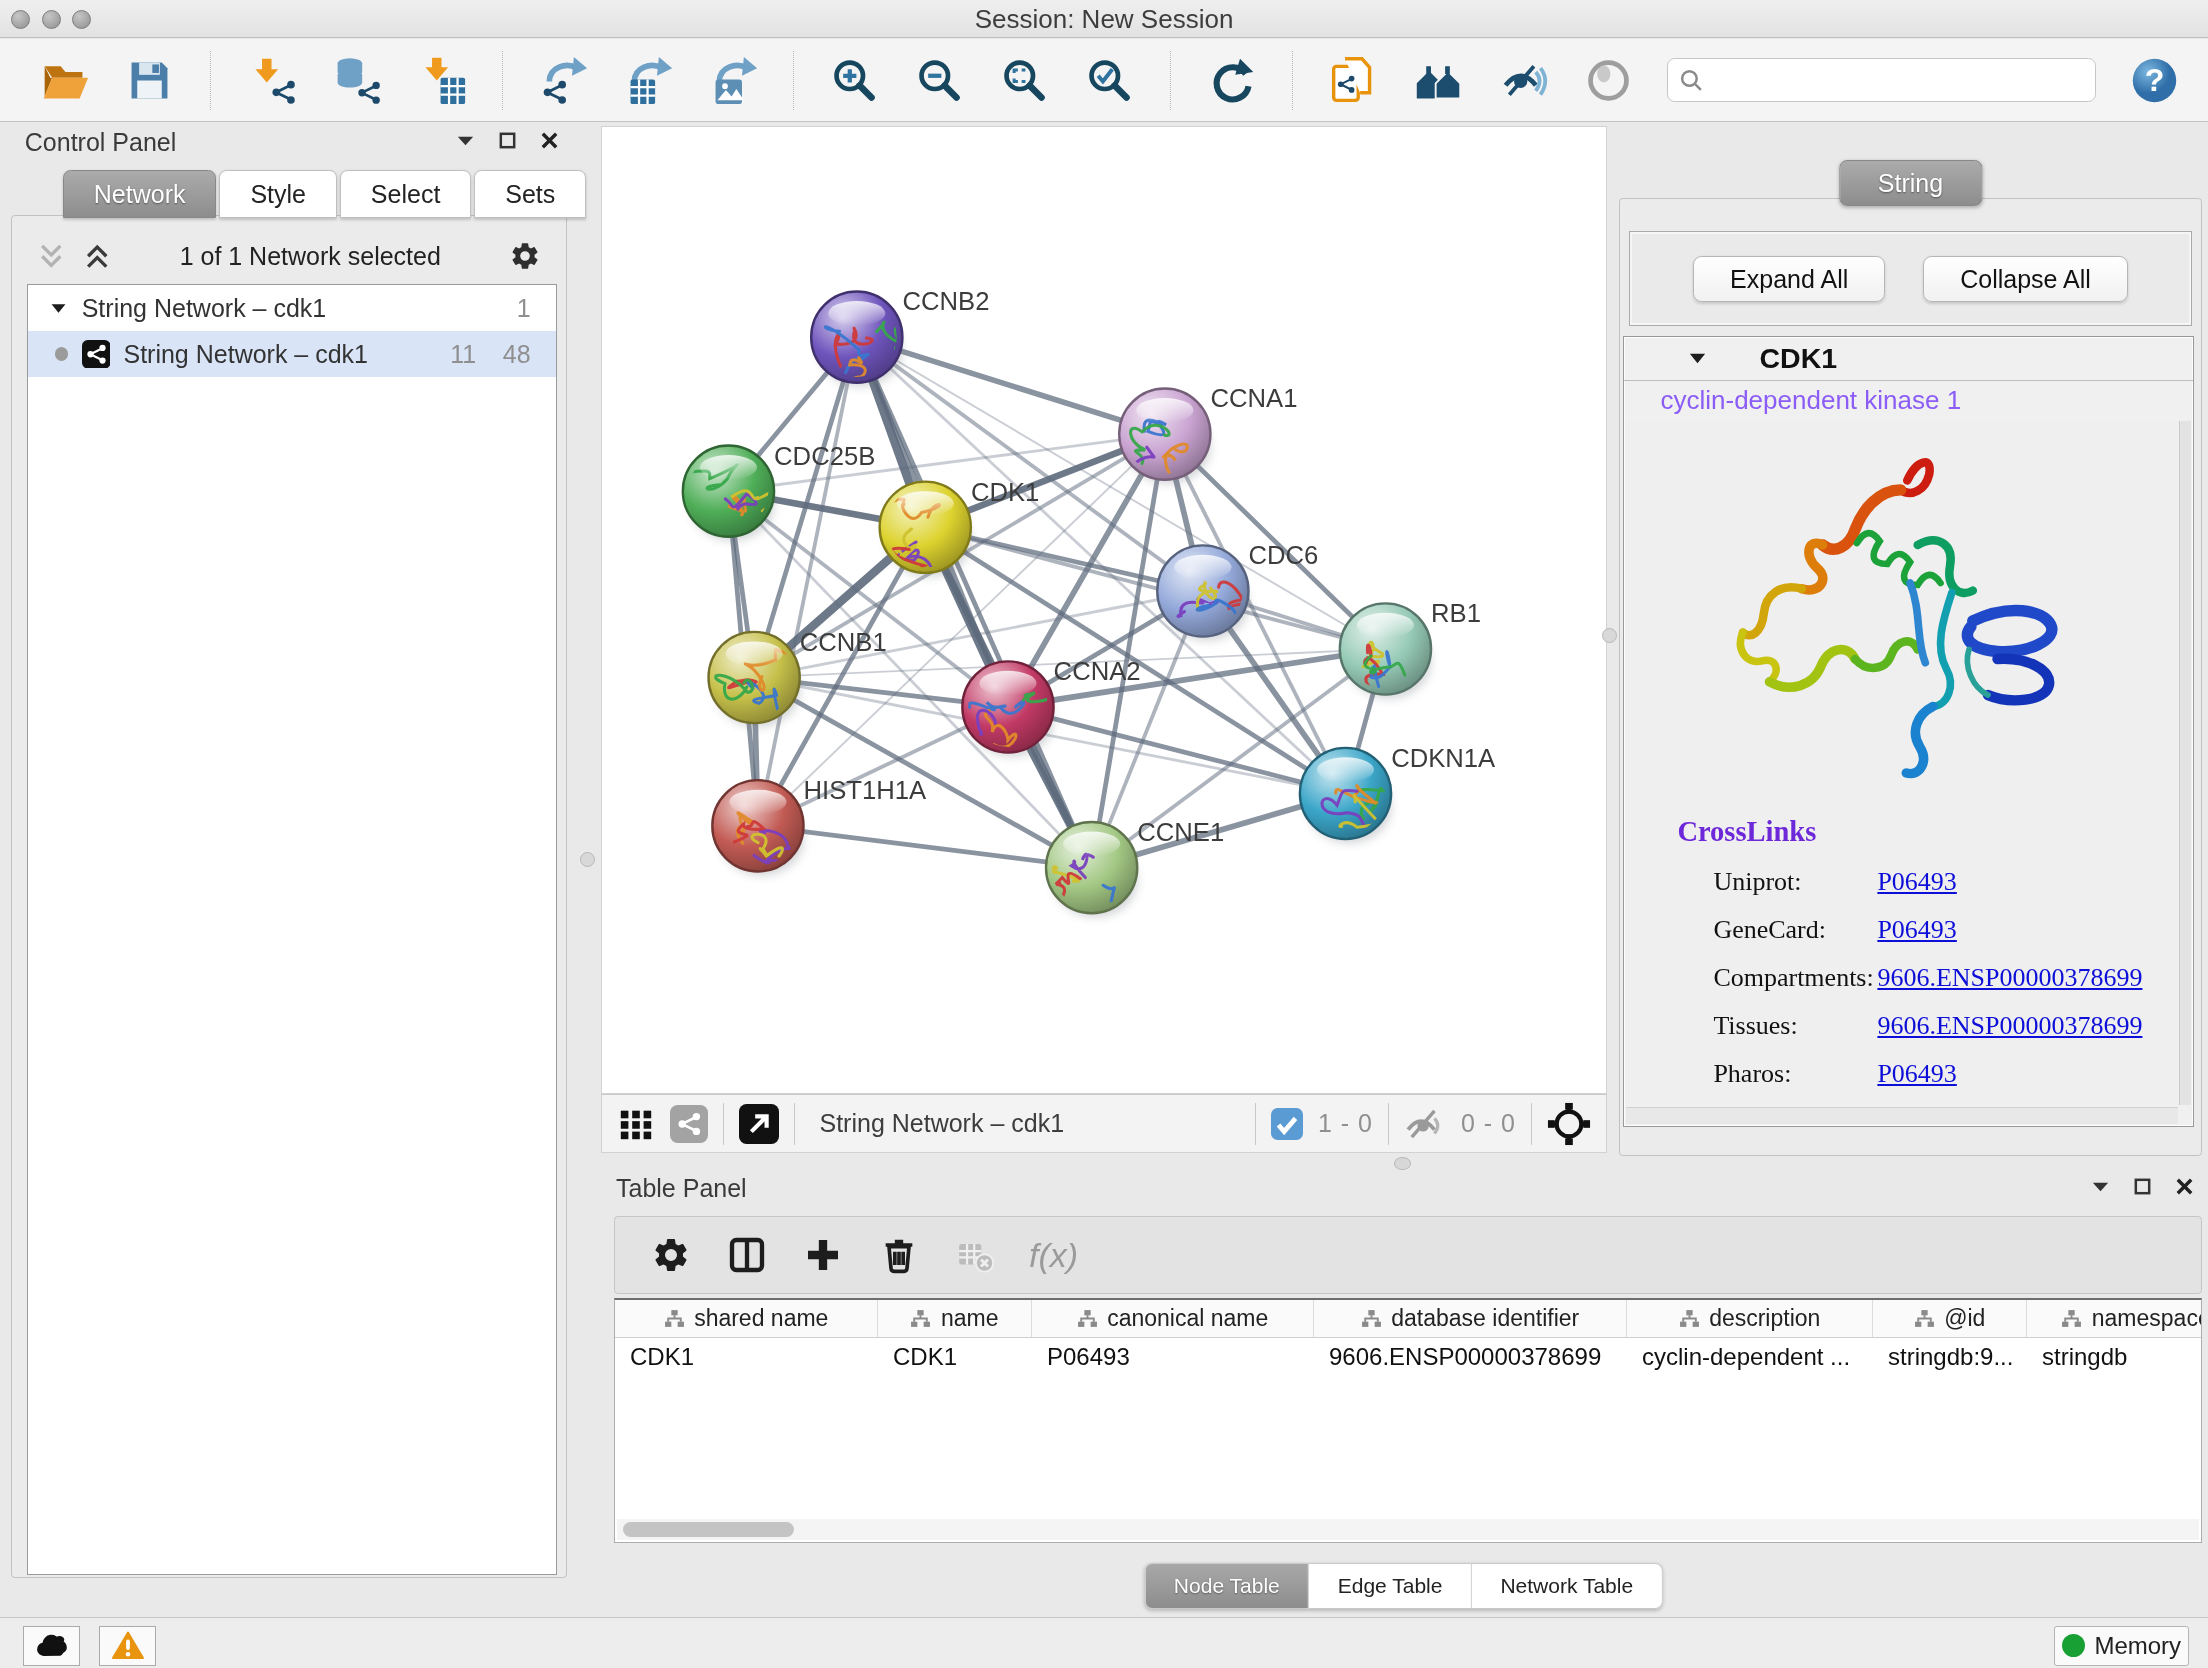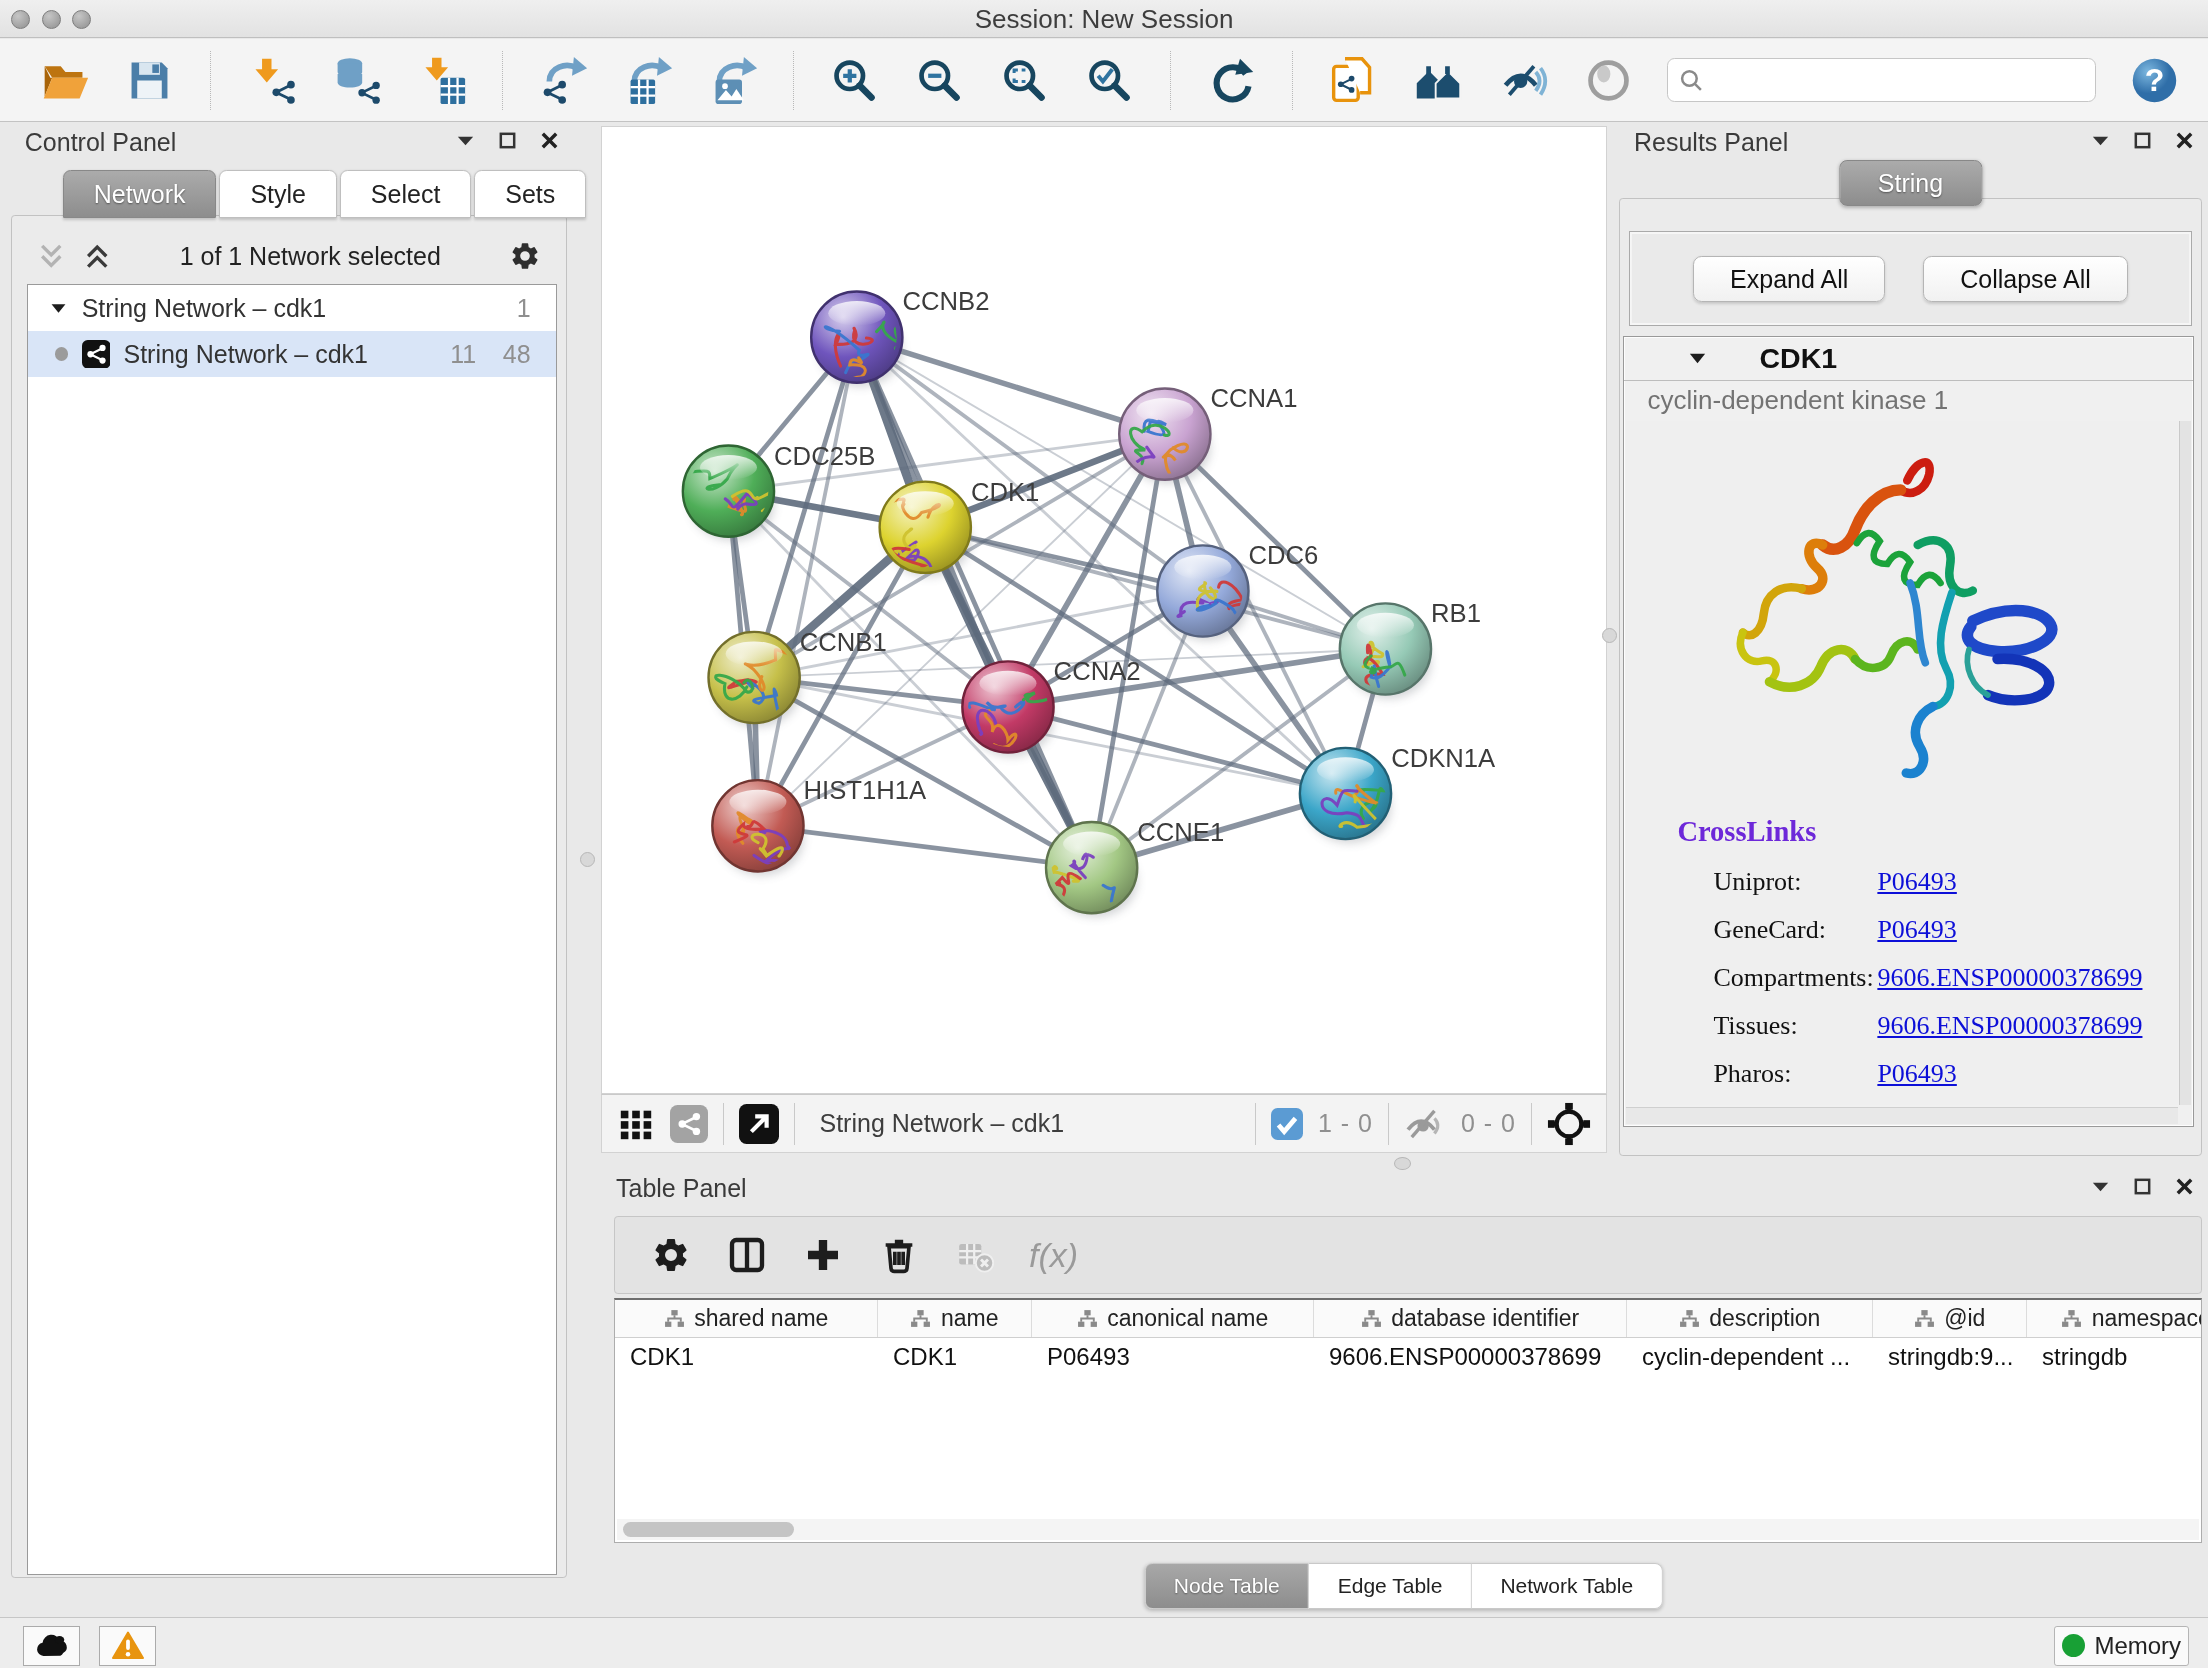--- a/index.html
+++ b/index.html
@@ -70,21 +70,21 @@
   #rp-pane { left:5.7px; right:5.7px; top:72px; bottom:0; }
   #rp-groupbox { position:absolute; left:9.5px; right:9.5px; top:32px; height:95px;
     border:1px solid #aaa; box-shadow:inset 0 0 0 1.9px #f6f6f6; background:#eaeaea;
     display:flex; align-items:center; justify-content:center; gap:38px; }
   .rp-btn { height:46px; padding:0 36px; font-size:25px; line-height:44px; background:linear-gradient(#ffffff,#f1f1f1);
     border:1px solid #b5b5b5; border-radius:8.6px; box-shadow:0 1.9px 2.9px rgba(0,0,0,.15); color:#111; }
   #cdk1-box { position:absolute; left:3.8px; right:7.6px; top:137px; bottom:28.5px;
     border:1px solid #999; background:#f0f0f0; box-shadow:inset 0 0 0 1px #fdfdfd; }
   #cdk1-head { height:44px; border-bottom:1px solid #bdbdbd; display:flex; align-items:center; gap:51px; padding-left:63px; }
   #cdk1-head .gene { font-size:28.5px; font-weight:bold; color:#111; }
-  #cdk1-desc { height:38px; font-size:26px; color:#737373; padding-left:23px; display:flex; align-items:center; }
+  #cdk1-desc { height:38px; font-size:26px; color:#8b5cf6; padding-left:36px; display:flex; align-items:center; }
   #cdk1-body { position:absolute; left:1.9px; right:15px; top:84px; bottom:21px; background:#efefef; overflow:hidden; }
   #rp-vscroll { position:absolute; right:1.9px; top:84px; bottom:21px; width:11.4px; background:#e3e3e3; border-left:1px solid #c9c9c9; }
   #rp-hscroll { position:absolute; left:1.9px; right:15px; bottom:1.9px; height:17px; background:#e8e8e8; border-top:1px solid #cfcfcf; }
   #crosslinks { font-family:"Liberation Serif", serif; margin:5.7px 0 0 51px; }
   #crosslinks h3 { font-size:28.5px; color:#6d28d9; margin-bottom:9.5px; }
   .cl-row { display:flex; height:48px; align-items:center; font-size:26px; }
   .cl-row .lbl { width:200px; color:#111; padding-left:36px; }
   .cl-row a { color:#0d0fd8; text-decoration:underline; }
 
   
@@ -710,34 +710,20 @@
       <circle cx="23" cy="23" r="13" stroke="#111" stroke-width="4.4" fill="none"></circle>
       <path d="M23 2v10M23 34v10M2 23h10M34 23h10" stroke="#111" stroke-width="5"></path>
       <rect x="19" y="1" width="8" height="7" fill="#111"></rect>
       <rect x="19" y="38" width="8" height="7" fill="#111"></rect>
       <rect x="1" y="19" width="7" height="8" fill="#111"></rect>
       <rect x="38" y="19" width="7" height="8" fill="#111"></rect>
     </svg>
 </div>
 
 <div id="results-panel">
-  <div class="panel-head">
-    <span class="panel-title">Results Panel</span>
-    <span class="win-ctrls">
-      <svg width="21" height="21" viewBox="0 0 22 22">
-          <polygon points="3,7 19,7 11,16" fill="#333"></polygon>
-        </svg>
-      <svg width="21" height="21" viewBox="0 0 22 22">
-          <rect x="4" y="4" width="14" height="14" fill="none" stroke="#333" stroke-width="2.6"></rect>
-        </svg>
-      <svg width="21" height="21" viewBox="0 0 22 22">
-          <path d="M4 4l14 14M18 4L4 18" stroke="#222" stroke-width="3.6"></path>
-        </svg>
-    </span>
-  </div>
   <div id="rp-tab">String</div>
   <div id="rp-pane" class="pane">
     <div id="rp-groupbox">
       <button class="rp-btn">Expand All</button>
       <button class="rp-btn">Collapse All</button>
     </div>
     <div id="cdk1-box">
       <div id="cdk1-head">
         <svg width="21" height="21" viewBox="0 0 22 22">
             <polygon points="3,6 19,6 11,16" fill="#1d1d1d"></polygon>

